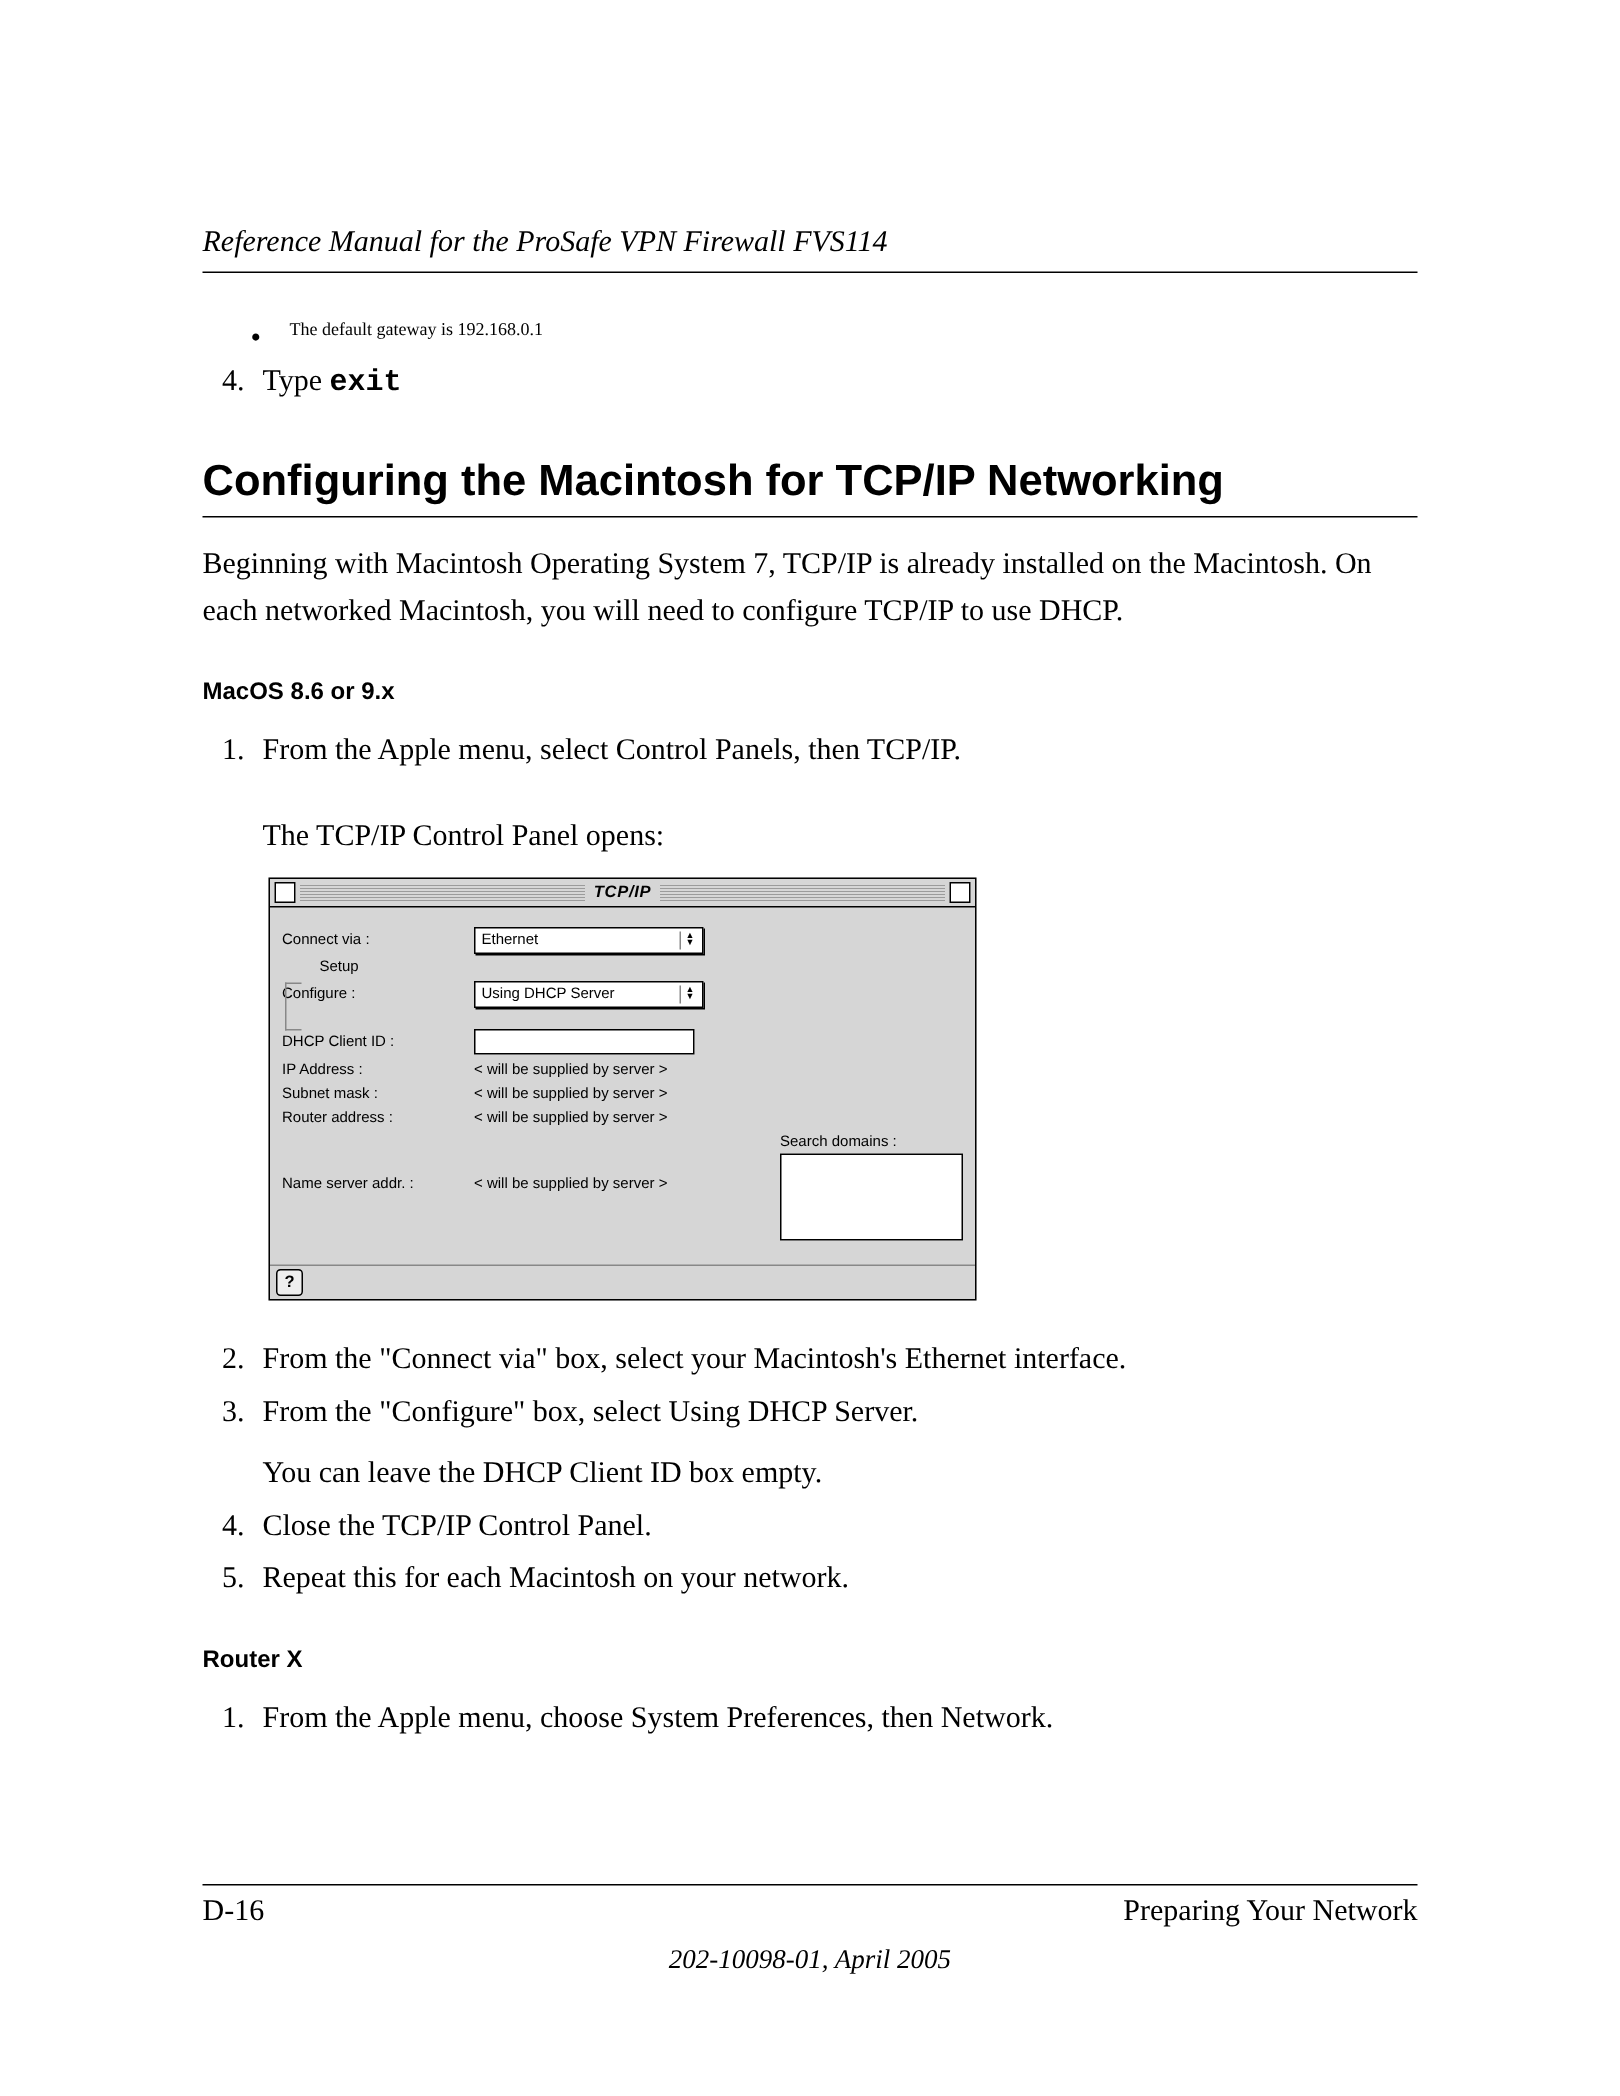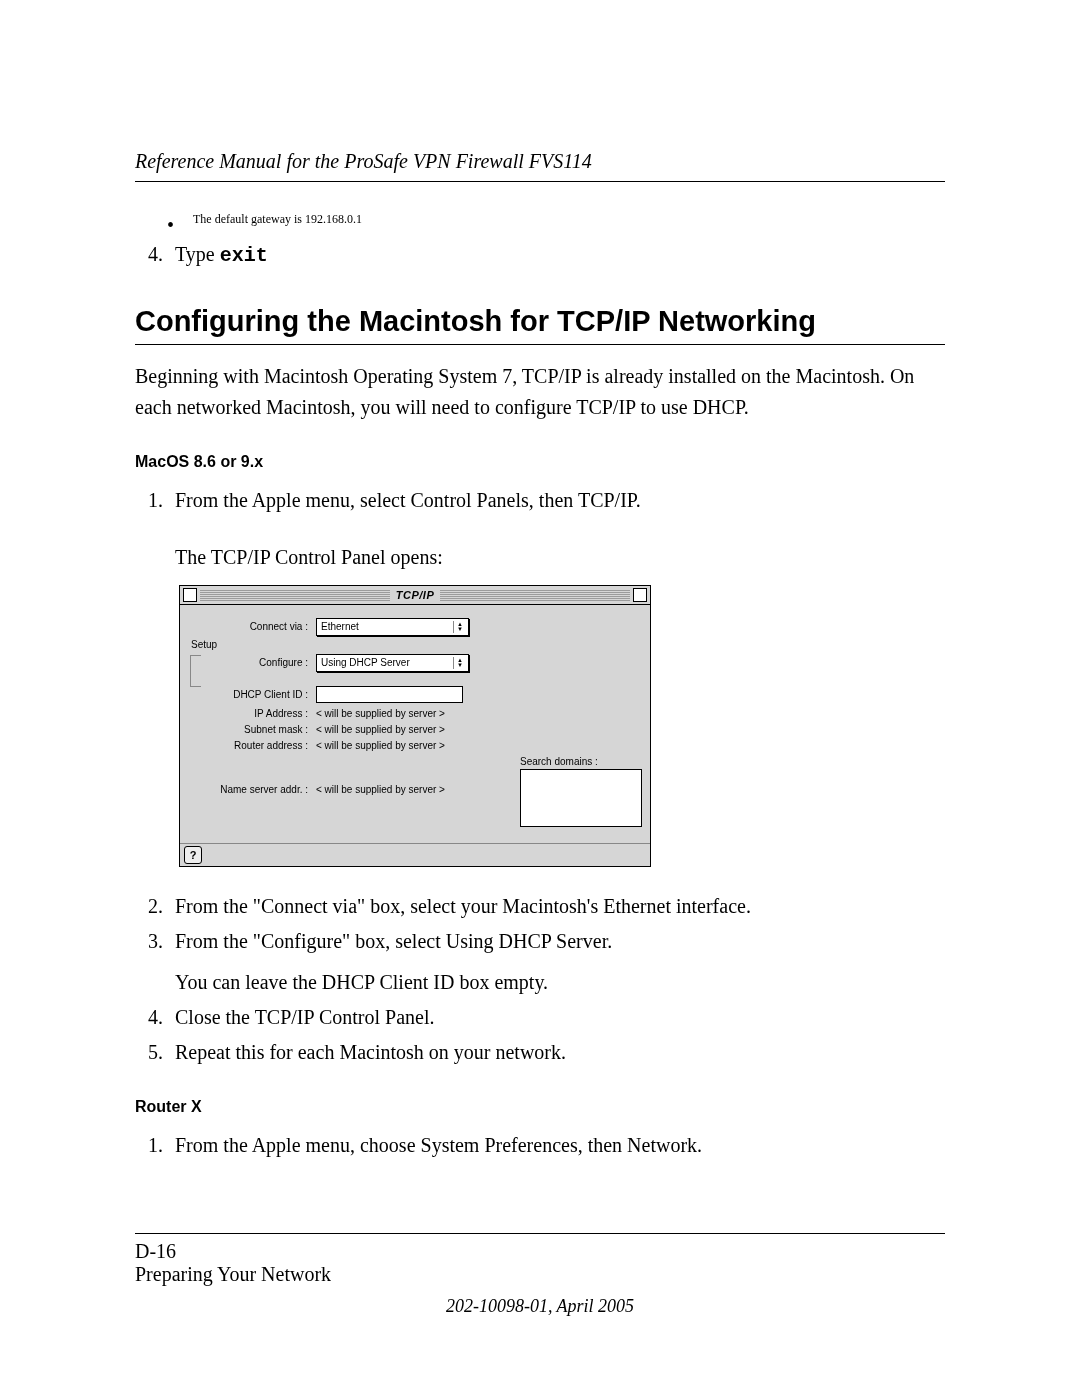--- a/index.html
+++ b/index.html
@@ -131,21 +131,21 @@
   .mac-body {
     padding: 8px 8px 10px 8px;
   }
   .mac-row {
     display: flex;
     align-items: center;
     margin: 5px 0;
   }
   .mac-label {
     width: 120px;
-    text-align: right;
+    text-align: left;
     padding-right: 8px;
     font-size: 10px;
   }
   .mac-select {
     width: 145px;
     height: 16px;
     border: 1px solid #000;
     background: #fff;
     box-shadow: 1px 1px 0 #000;
     display: flex;
@@ -235,21 +235,20 @@
     bottom: 80px;
   }
   .footer-rule {
     border-top: 1.5px solid #000;
     margin-bottom: 6px;
   }
   .footer-row {
     display: flex;
     justify-content: space-between;
     font-size: 20px;
-    flex-direction: column;
   }
   .footer-doc {
     text-align: center;
     font-style: italic;
     font-size: 18px;
     margin-top: 10px;
   }
 </style>
 </head>
 <body>
@@ -297,21 +296,21 @@
         <div class="mac-row">
           <div class="mac-label">Connect via :</div>
           <div class="mac-select">
             <span>Ethernet</span>
             <span class="arrows">▲<br>▼</span>
           </div>
         </div>
 
         <div class="mac-setup-group">
           <div class="mac-setup-border"></div>
-          <div class="mac-section-label" style="left:0; top:-2px;">Setup</div>
+          <div class="mac-section-label" style="left:22px; top:-2px;">Setup</div>
 
           <div class="mac-row">
             <div class="mac-label">Configure :</div>
             <div class="mac-select">
               <span>Using DHCP Server</span>
               <span class="arrows">▲<br>▼</span>
             </div>
           </div>
         </div>
 

